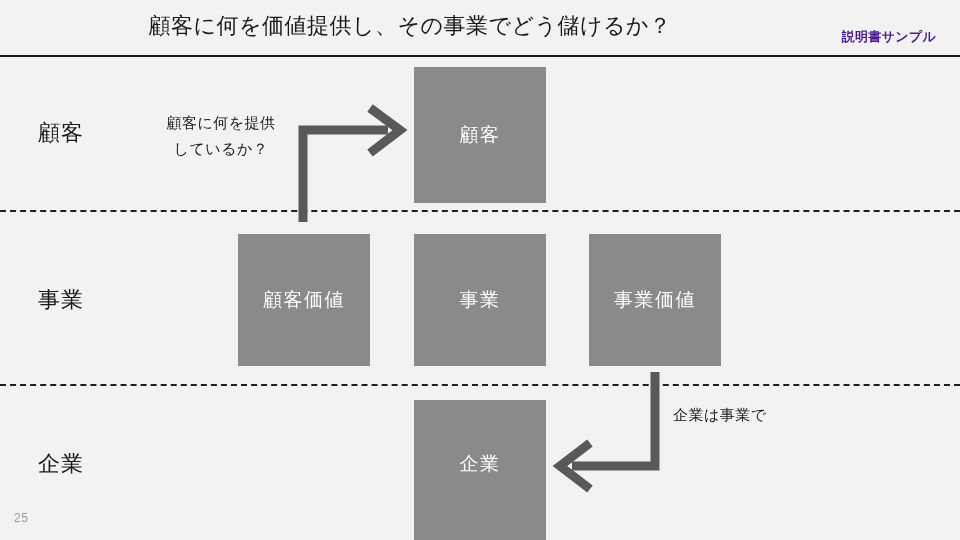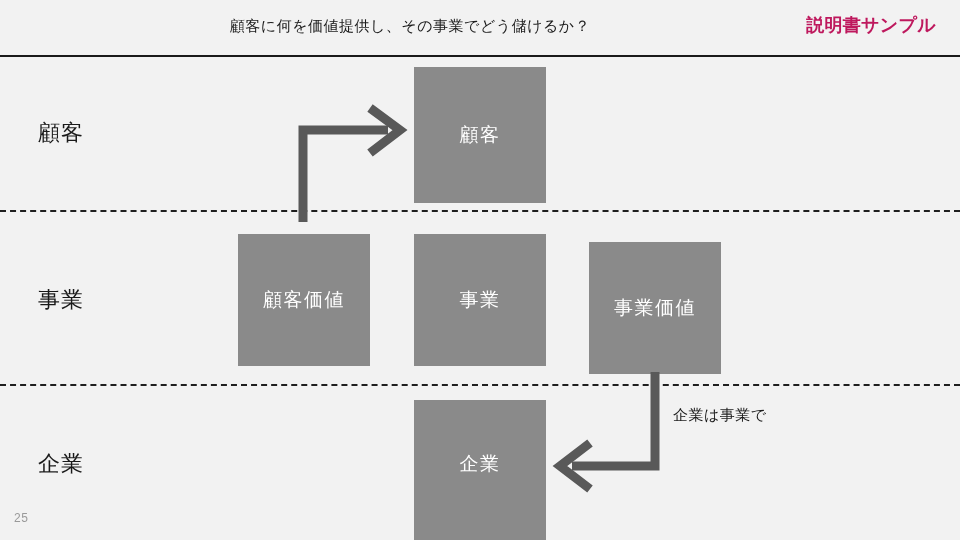--- a/index.html
+++ b/index.html
@@ -22,33 +22,33 @@
     height: 540px;
   }
 
   
   .header-title {
     position: absolute;
     left: 0;
     top: 14px;
     width: 820px;
     text-align: center;
-    font-size: 15px;
+    font-size: 22px;
     line-height: 24px;
     color: #1a1a1a;
     letter-spacing: 0.5px;
     white-space: nowrap;
   }
   .header-badge {
     position: absolute;
     right: 24px;
-    top: 13px;
-    font-size: 18px;
+    top: 28px;
+    font-size: 13px;
     font-weight: bold;
-    color: #be185d;
+    color: #4c1d95;
     letter-spacing: 0.3px;
     white-space: nowrap;
   }
   .header-rule {
     position: absolute;
     left: 0;
     top: 55px;
     width: 960px;
     height: 2px;
     background: #1a1a1a;
@@ -87,21 +87,21 @@
     align-items: center;
     justify-content: center;
     color: #ffffff;
     font-size: 19px;
     letter-spacing: 1.5px;
     white-space: nowrap;
   }
   .node-kokyaku      { left: 414px; top: 67px;  width: 132px; height: 136px; }
   .node-kokyaku-kachi{ left: 238px; top: 234px; width: 132px; height: 132px; }
   .node-jigyou       { left: 414px; top: 234px; width: 132px; height: 132px; }
-  .node-jigyou-kachi { left: 589px; top: 242px; width: 132px; height: 132px; }
+  .node-jigyou-kachi { left: 589px; top: 234px; width: 132px; height: 132px; }
   .node-kigyou       { left: 414px; top: 400px; width: 132px; height: 140px; }
   .node-kigyou .box-label { transform: translateY(-6px); }
 
   
   .annotation {
     position: absolute;
     font-size: 15px;
     line-height: 26px;
     color: #1a1a1a;
     letter-spacing: 0.5px;
@@ -177,19 +177,23 @@
       <path d="M303 222 L303 130 L388 130" fill="none" stroke="#595959" stroke-width="9" stroke-linecap="butt" stroke-linejoin="miter"></path>
       <path d="M370 108 L400 130 L370 153" fill="none" stroke="#595959" stroke-width="9" stroke-linecap="butt" stroke-linejoin="miter"></path>
     </g>
 
     <g>
       <path d="M655 372 L655 466 L572 466" fill="none" stroke="#595959" stroke-width="9" stroke-linecap="butt" stroke-linejoin="miter"></path>
       <path d="M590 443 L560 466 L590 489" fill="none" stroke="#595959" stroke-width="9" stroke-linecap="butt" stroke-linejoin="miter"></path>
     </g>
   </svg>
 
+  <div class="annotation annot-top">
+    <div>顧客に何を提供</div>
+    <div>しているか？</div>
+  </div>
   <div class="annotation annot-bottom">
     <div>企業は事業で</div>
   </div>
 
   <div class="page-number">25</div>
 
 </div>
 
 </body></html>

